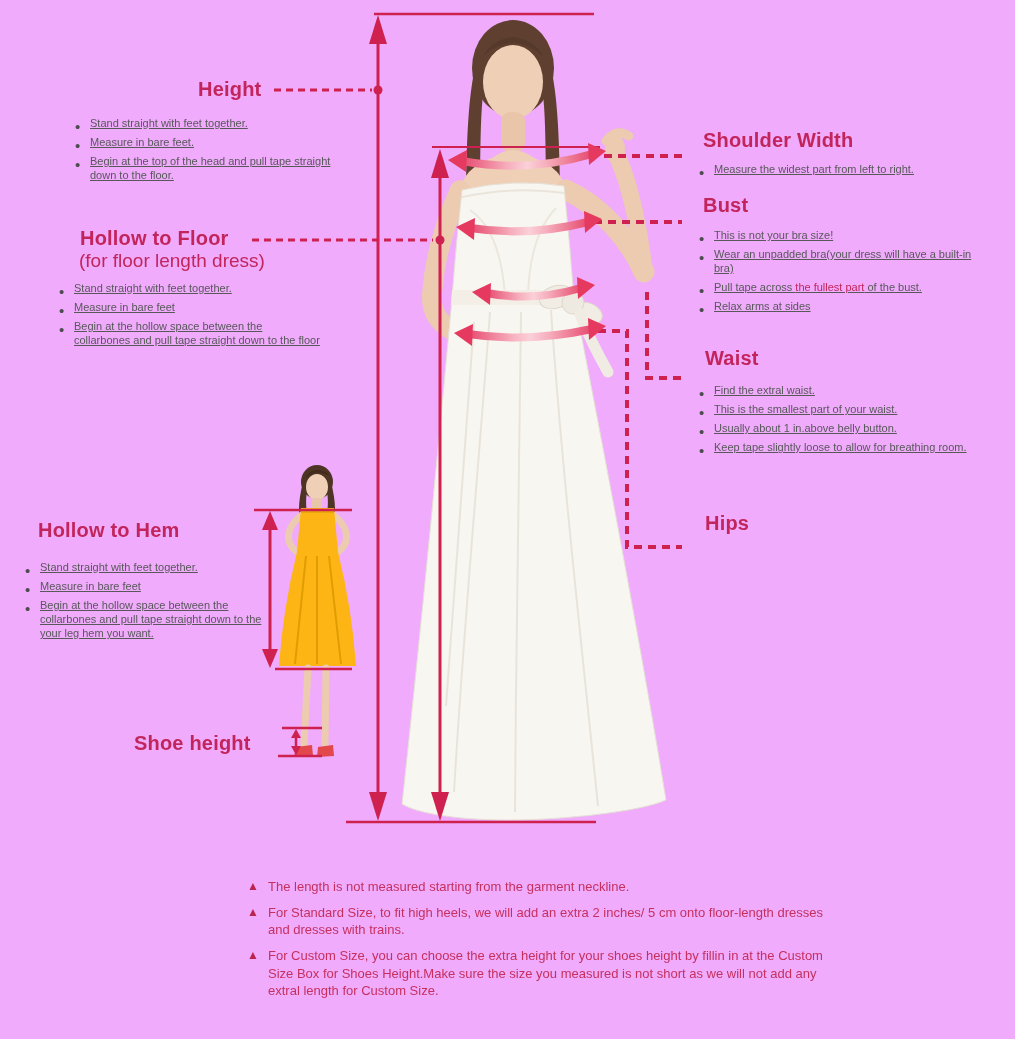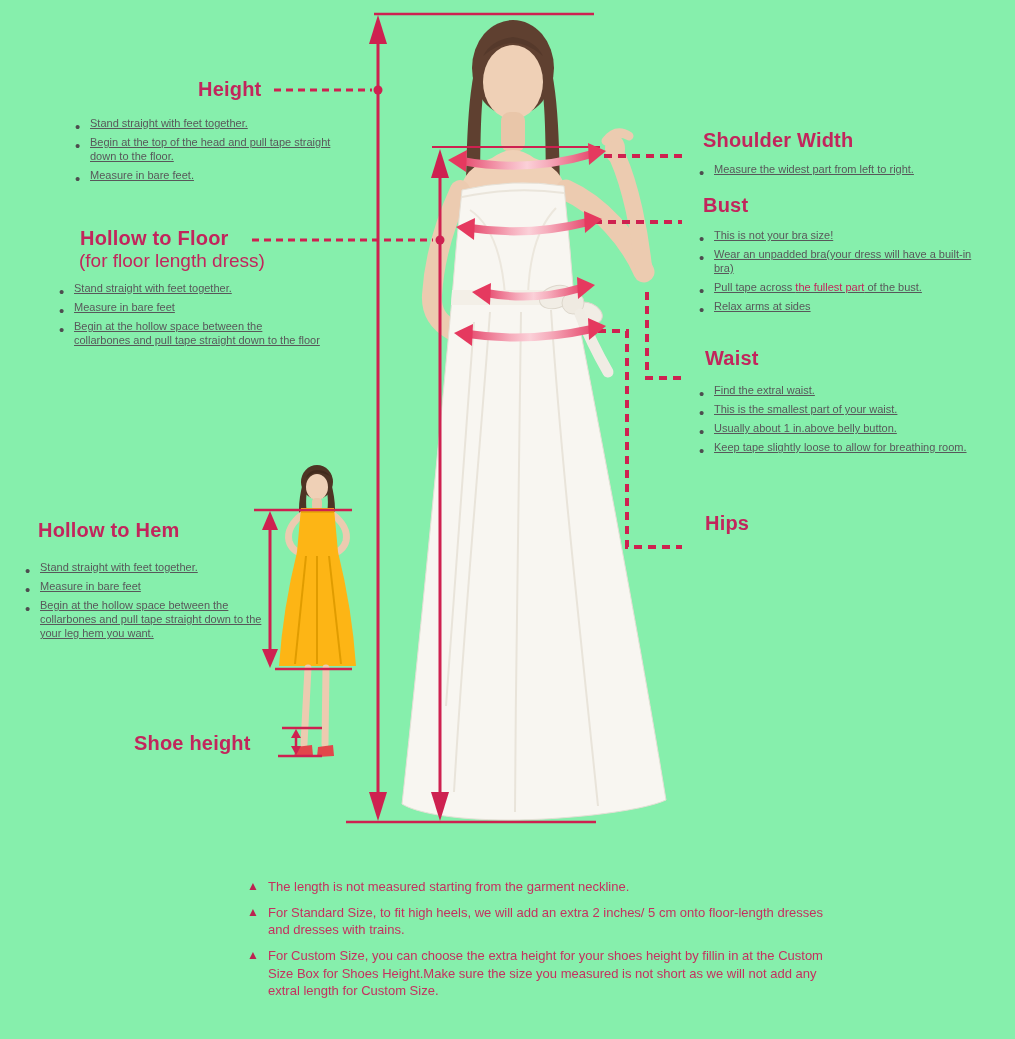--- a/index.html
+++ b/index.html
@@ -1,17 +1,17 @@
 <!DOCTYPE html>
 <html><head>
 <meta charset="utf-8">
 <style>
   html,body{margin:0;padding:0;background:#fff;}
   #canvas{
-    position:relative;width:1015px;height:1039px;background:#86efac;overflow:hidden;
+    position:relative;width:1015px;height:1039px;background:#f0abfc;overflow:hidden;
     font-family:"Liberation Sans","DejaVu Sans",sans-serif;
   }
   #gfx{position:absolute;left:0;top:0;width:1015px;height:1039px;}
   .abs{position:absolute;}
   .sec-title{font-size:20px;font-weight:bold;color:#c2255c;white-space:nowrap;letter-spacing:.2px;}
   .sec-subtitle{font-size:19px;color:#c2255c;white-space:nowrap;}
   .ilist{list-style:none;margin:12px;padding:0;font-size:11px;line-height:1.28;color:#58585a;text-decoration:underline;}
   .ilist li{position:relative;padding-left:16px;margin-bottom:5px;}
   .ilist li::before{content:"\2022";position:absolute;left:1px;top:1px;color:#4d4d4f;font-size:15px;}
   .hl{color:#c2255c;}
@@ -159,22 +159,22 @@
     <g>
       <path d="M468,334 Q528,343 592,329" fill="none" stroke="url(#ribbonGrad)" stroke-width="8"></path>
       <polygon points="454,333 473,324 472,346" fill="#e5395f"></polygon>
       <polygon points="606,326 588,318 589,340" fill="#e5395f"></polygon>
     </g>
   </svg>
 
   <div class="abs sec-title" style="left:198px;top:78px;">Height</div>
   <ul class="abs ilist w-height" style="left:62px;top:104px;">
     <li>Stand straight with feet together.</li>
+    <li>Measure in bare feet.</li>
     <li>Begin at the top of the head and pull tape straight down to the floor.</li>
-    <li>Measure in bare feet.</li>
   </ul>
 
   <div class="abs sec-title" style="left:80px;top:227px;">Hollow to Floor</div>
   <div class="abs sec-subtitle" style="left:79px;top:250px;">(for floor length dress)</div>
   <ul class="abs ilist w-htf" style="left:46px;top:269px;">
     <li>Stand straight with feet together.</li>
     <li>Measure in bare feet</li>
     <li>Begin at the hollow space between the collarbones and pull tape straight down to the floor</li>
   </ul>
 

